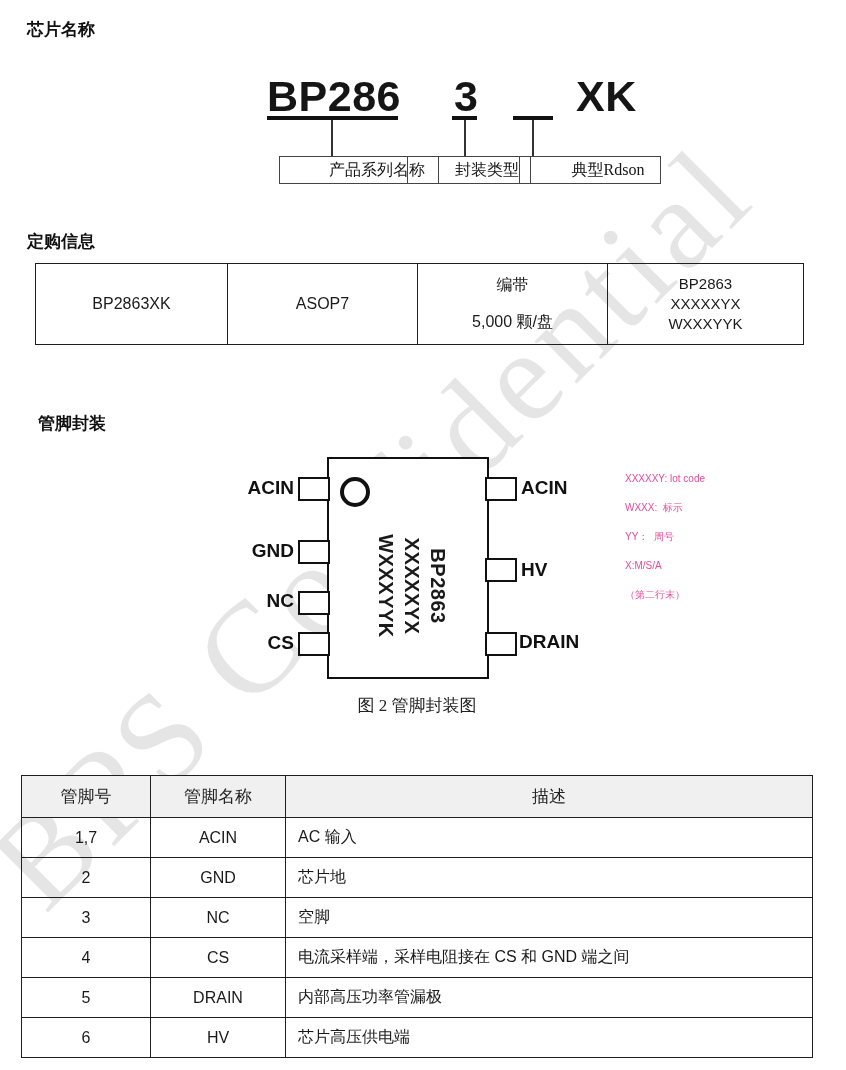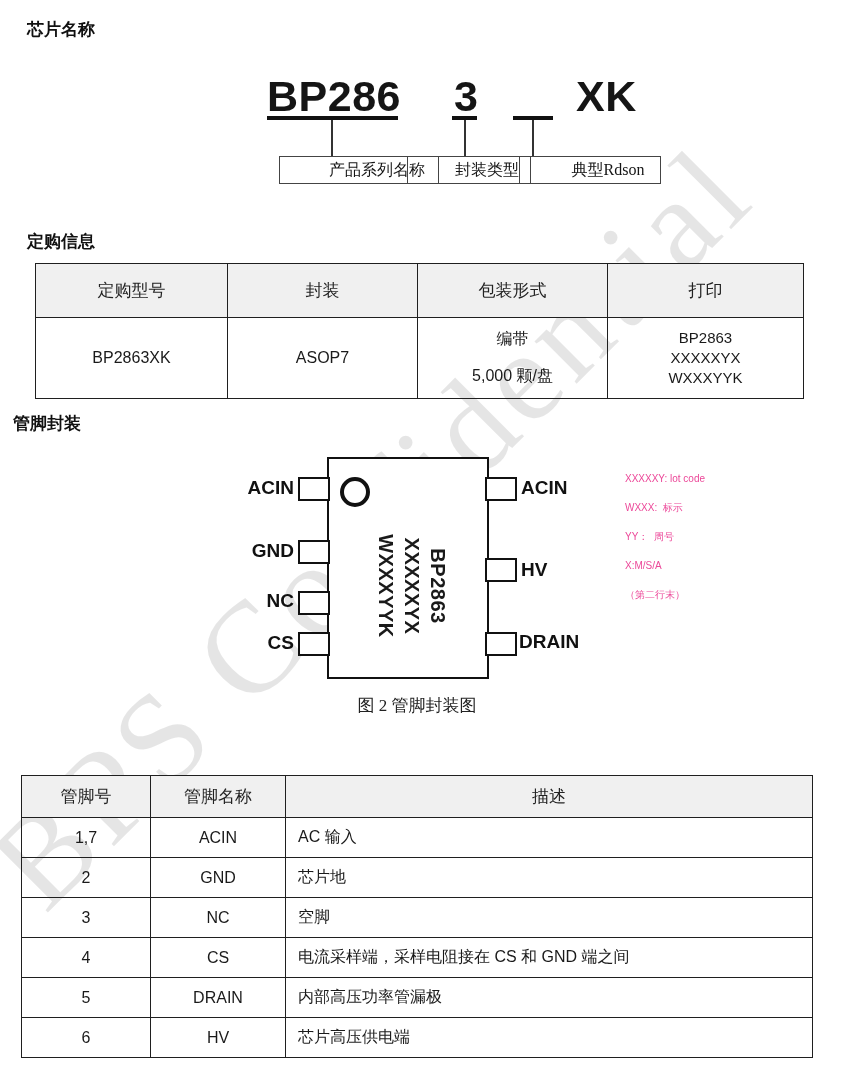--- a/index.html
+++ b/index.html
@@ -93,43 +93,37 @@
     <div class="abs sec-heading" style="left:27px;top:230px;">定购信息</div>
 
     <table id="order-table" class="abs" style="left:35px;top:263px;">
       <colgroup>
           <col style="width:192px">
           <col style="width:190px">
           <col style="width:190px">
           <col style="width:196px">
         </colgroup>
       <tbody>
-          <tr class="hdr-row">
-        <th class="hdr-cell">定购型号</th>
-        <th class="hdr-cell">封装</th>
-        <th class="hdr-cell">包装形式</th>
-        <th class="hdr-cell">打印</th>
-      </tr>
       <tr class="data-row">
         <td>BP2863XK</td>
         <td>ASOP7</td>
         <td>
           <div class="pack-line1">编带</div>
           <div>5,000 颗/盘</div>
         </td>
         <td class="print-lines">
           <div>BP2863</div>
           <div>XXXXXYX</div>
           <div>WXXXYYK</div>
         </td>
       </tr>
     </tbody>
       </table>
 
-    <div class="abs sec-heading" style="left:13px;top:412px;">管脚封装</div>
+    <div class="abs sec-heading" style="left:38px;top:412px;">管脚封装</div>
 
     <div class="abs chip-body" style="left:327px;top:457px;width:158px;height:218px;"></div>
     <div class="abs pin1-circle" style="left:340px;top:477px;"></div>
 
     <div class="abs pin-stub" style="left:298px;top:477px;"></div>
     <div class="abs pin-stub" style="left:298px;top:540px;"></div>
     <div class="abs pin-stub" style="left:298px;top:591px;"></div>
     <div class="abs pin-stub" style="left:298px;top:632px;"></div>
 
     <div class="abs pin-stub" style="left:485px;top:477px;"></div>

